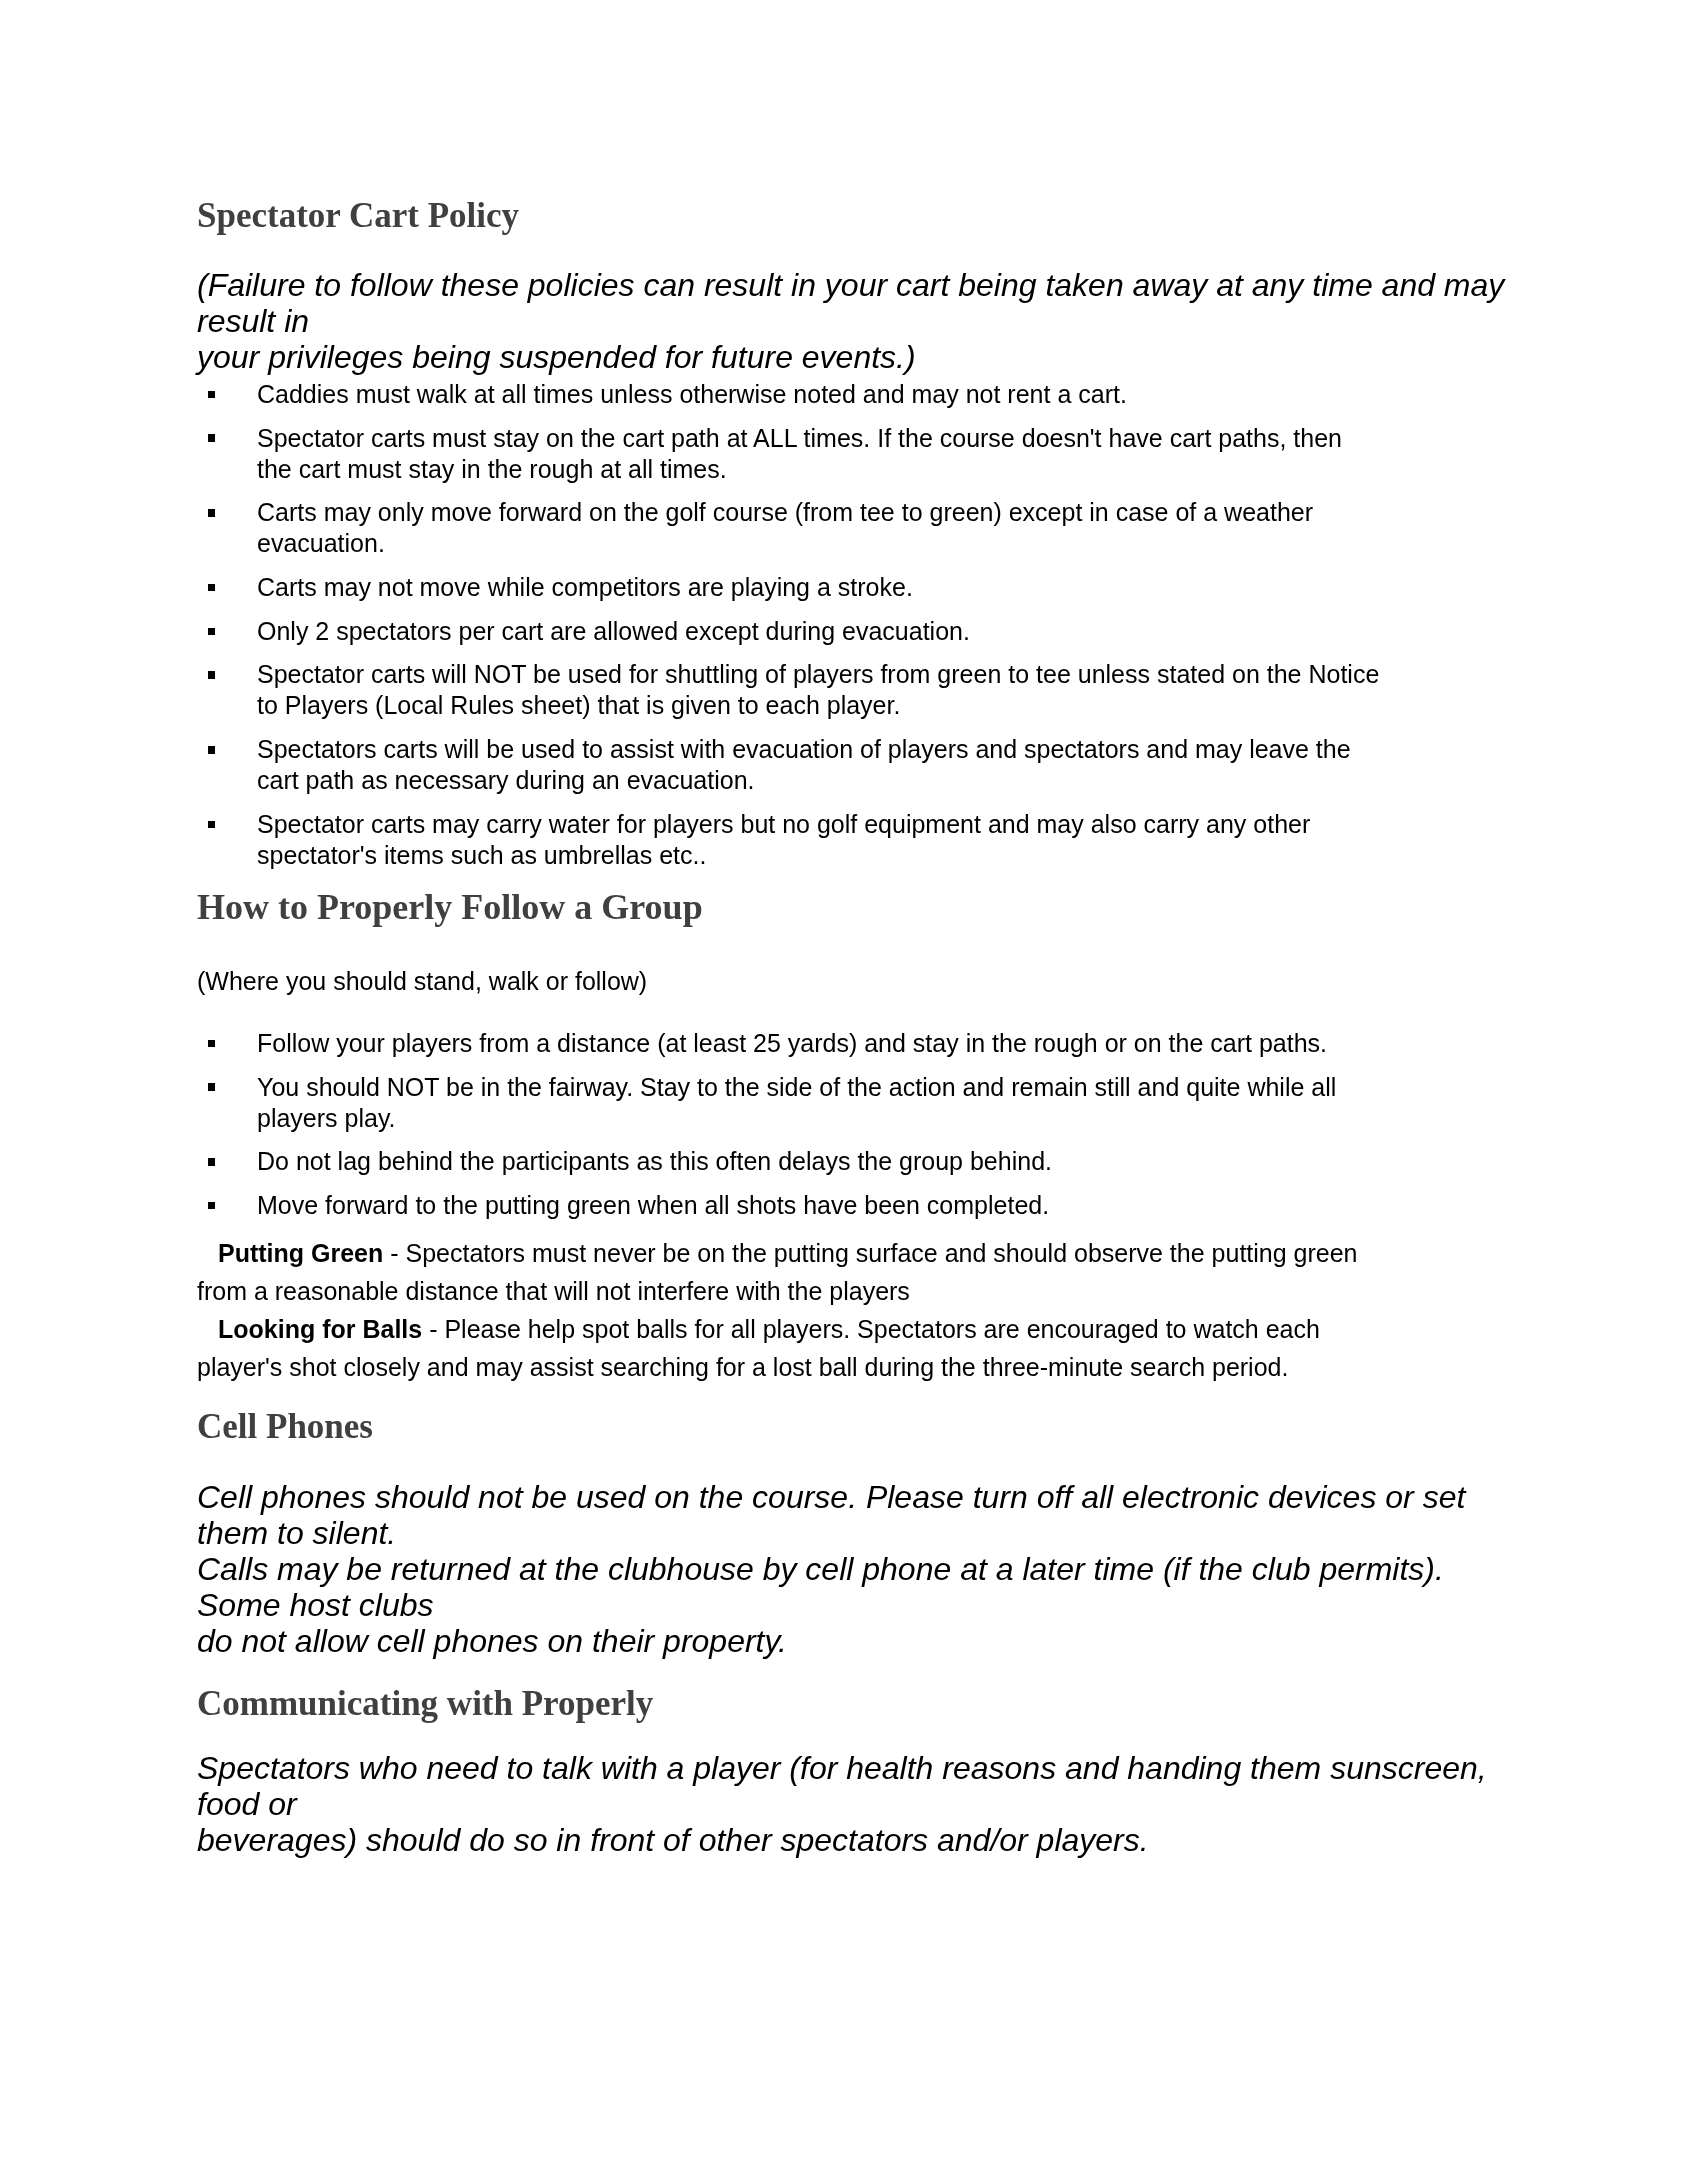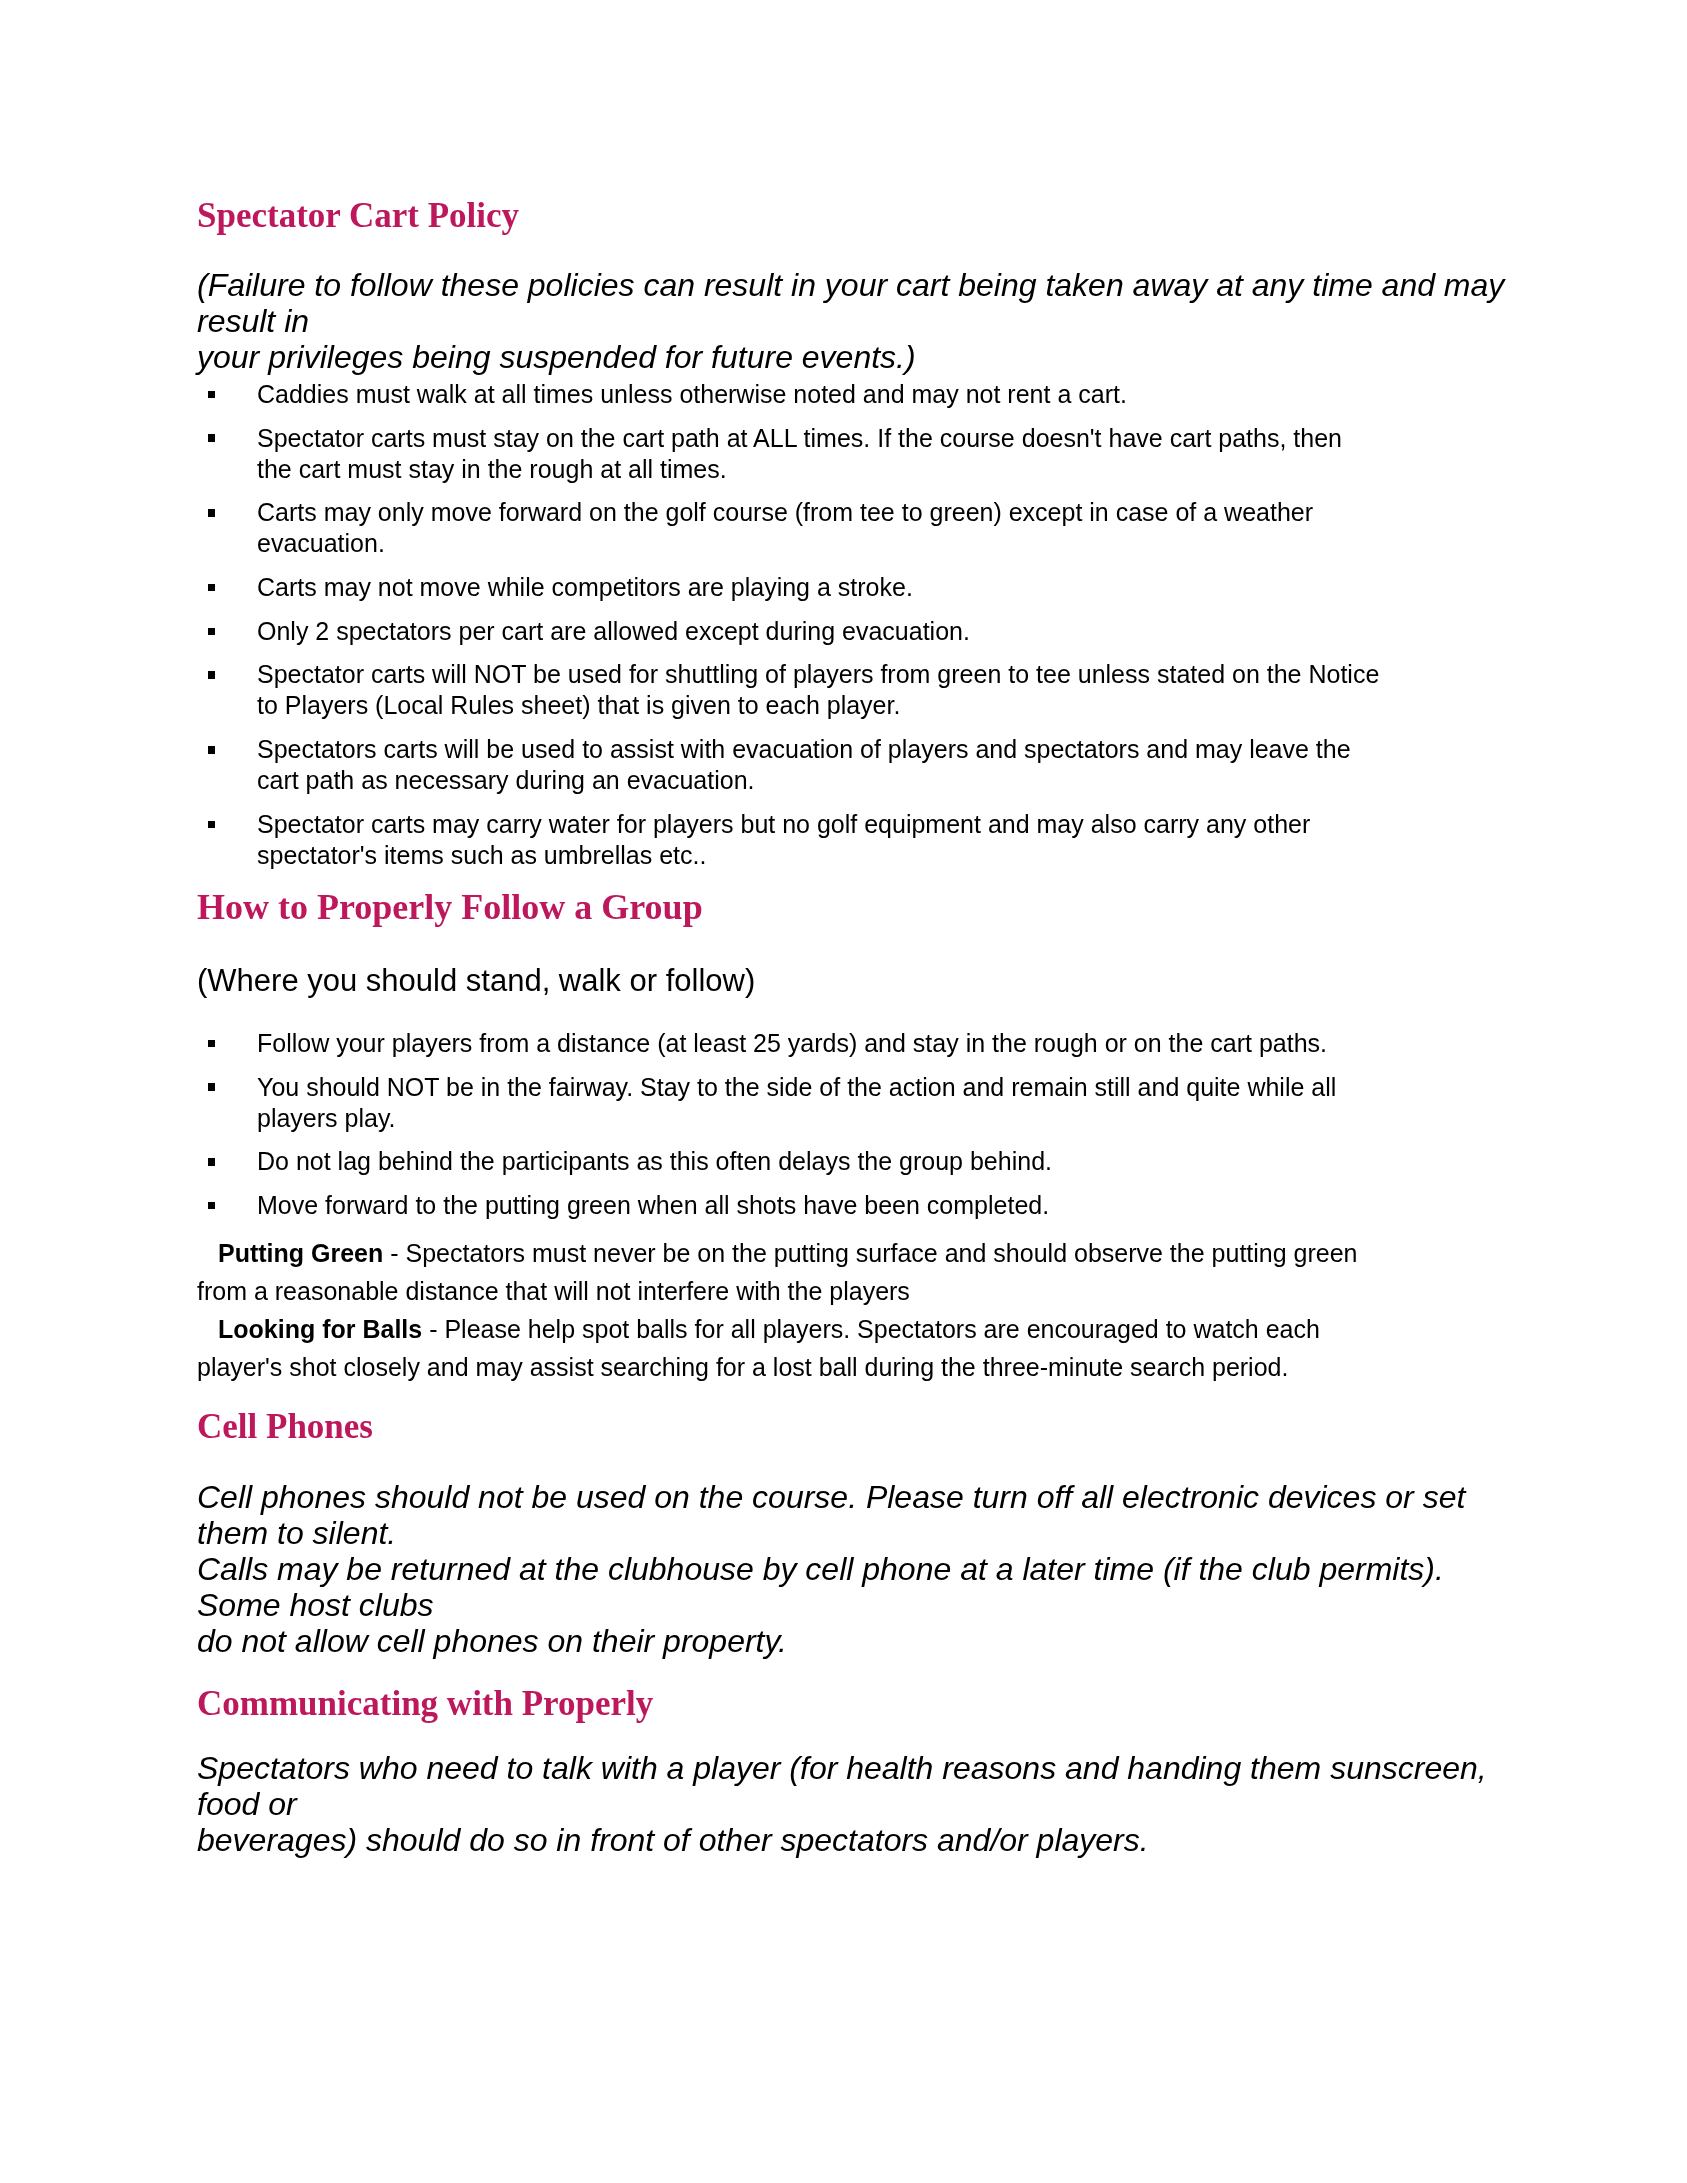--- a/index.html
+++ b/index.html
@@ -17,21 +17,21 @@
   .page {
     box-sizing: border-box;
     width: 1687px;
     height: 2183px;
     padding: 194px 169px 0 197px;
   }
   h1, h2 {
     font-family: "Liberation Serif", serif;
     font-weight: bold;
     margin: 0;
-    color: #be185d;
+    color: #404040;
   }
   h1.doc-title {
     font-size: 35px;
     line-height: 44px;
     margin: 0 0 29px 0;
   }
   h2.sec-title-follow  { font-size: 36px; line-height: 42px; margin: 15px 0 35px 0; }
   h2.sec-title-cell    { font-size: 35px; line-height: 42px; margin: 20px 0 31px 0; }
   h2.sec-title-comm    { font-size: 35px; line-height: 42px; margin: 24.5px 0 25px 0; }
   .pre { white-space: pre-line; }
@@ -44,21 +44,21 @@
   p.rental-note {
     font-size: 25px;
     line-height: 36px;
     font-weight: bold;
     text-decoration: underline;
     text-decoration-thickness: 2.5px;
     text-underline-offset: 5px;
     margin: 0;
   }
   p.subtitle {
-    font-size: 31px;
+    font-size: 25px;
     line-height: 36px;
     margin: 0 0 29px 0;
   }
   ul.bullets {
     list-style: none;
     margin: 4px;
     padding: 0;
   }
   ul.bullets li {
     position: relative;

